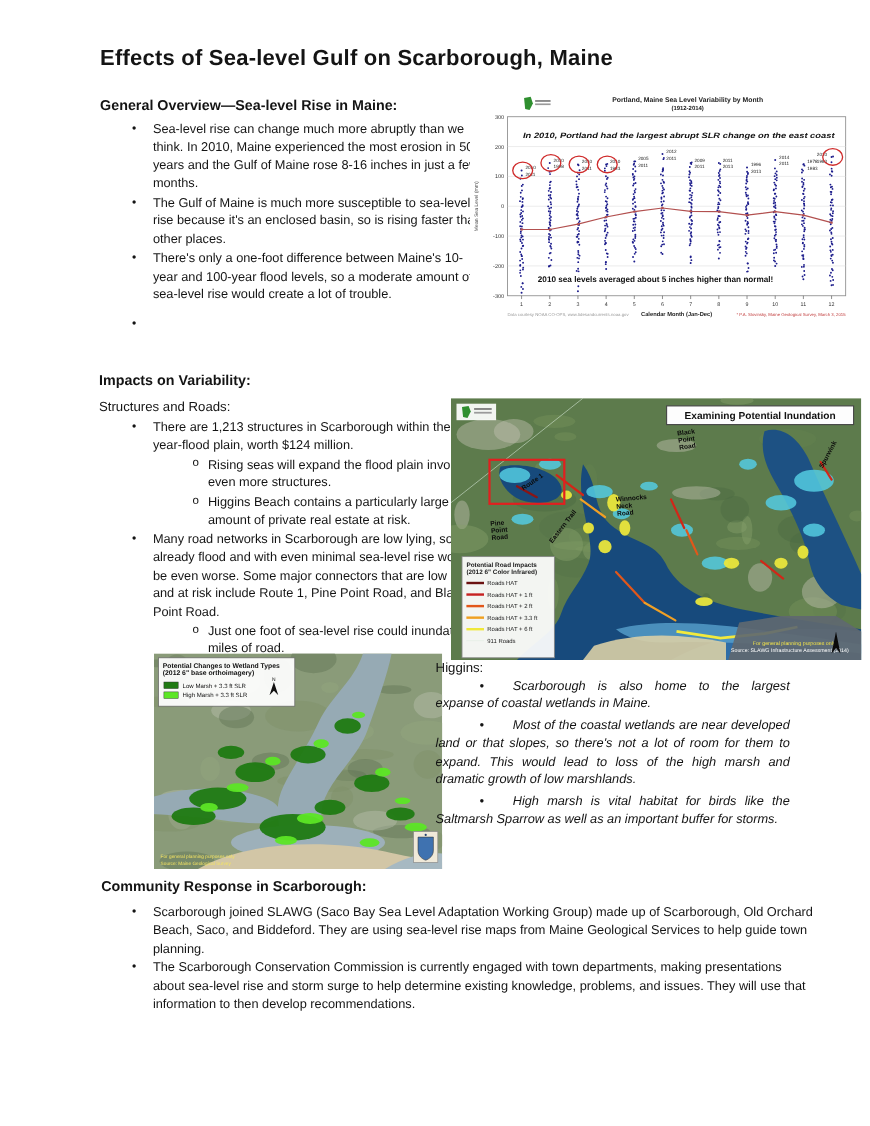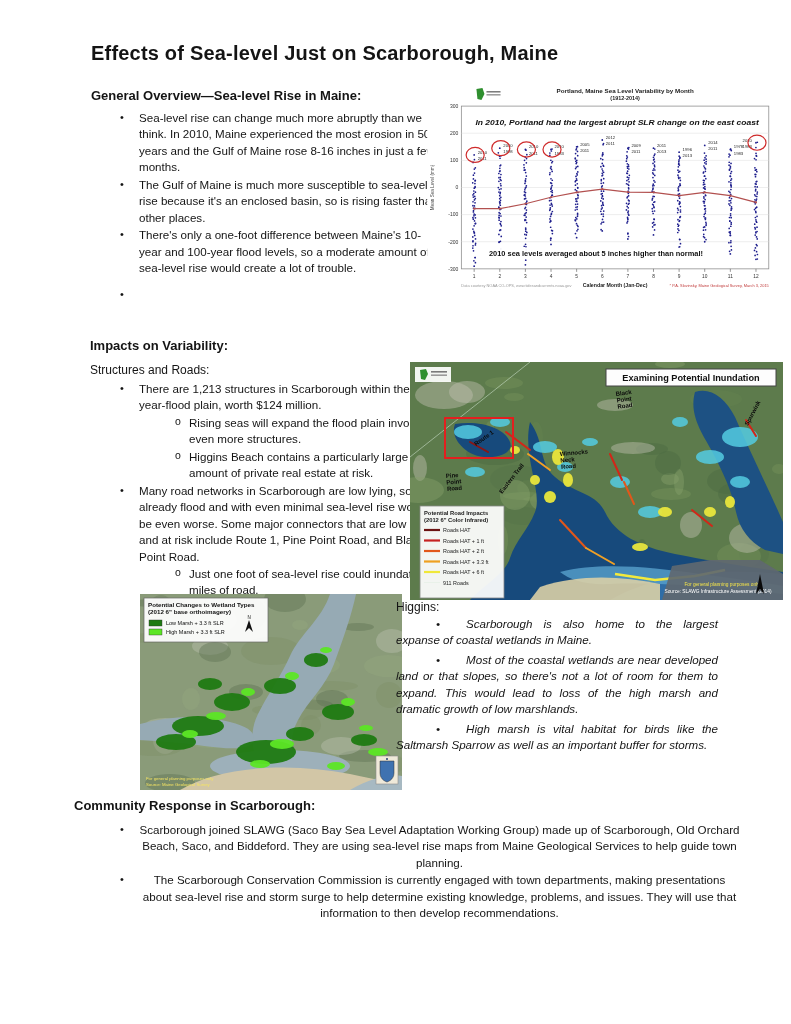--- a/index.html
+++ b/index.html
@@ -17,21 +17,21 @@
   .wb{margin:0 0 3px 0;text-align:justify;font-style:italic;}
   .wb::before{content:"\2022";margin:0 26px 0 40px;}
   svg{display:block;}
   svg text{font-family:"Liberation Sans",sans-serif;}
 </style>
 </head>
 <body>
 
 <div class="page">
 
-  <h1>Effects of Sea-level Just on Scarborough,  Maine</h1>
+  <h1>Effects of Sea-level Gulf on Scarborough,  Maine</h1>
 
   <div class="sec" style="left:91px;top:88px;">General Overview—Sea-level Rise in Maine:</div>
 
   <div class="blk" style="left:112px;top:110px;width:326px;">
     <div class="bl"><span>Sea-level rise can change much more abruptly than we think. In 2010, Maine experienced the most erosion in 50 years and the Gulf of Maine rose 8-16 inches in just a few months.</span></div>
     <div class="bl"><span>The Gulf of Maine is much more susceptible to sea-level rise because it's an enclosed basin, so is rising faster than other places.</span></div>
     <div class="bl"><span>There's only a one-foot difference between Maine's 10-year and 100-year flood levels, so a moderate amount of sea-level rise would create a lot of trouble.</span></div>
   </div>
 
   <div class="blk" style="left:112px;top:287px;width:604px;">
@@ -1078,19 +1078,19 @@
     </g>
   </svg>
 
   <div class="subsec" style="left:396px;top:600px;">Higgins:</div>
   <div class="blk" style="left:396px;top:616px;width:322px;">
     <p class="wb"><span>Scarborough is also home to the largest expanse of coastal wetlands in Maine.</span></p>
     <p class="wb"><span>Most of the coastal wetlands are near developed land or that slopes, so there's not a lot of room for them to expand. This would lead to loss of the high marsh and dramatic growth of low marshlands.</span></p>
     <p class="wb"><span>High marsh is vital habitat for birds like the Saltmarsh Sparrow as well as an important buffer for storms.</span></p>
   </div>
 
-  <div class="sec" style="left:74px;top:798px;">Community Response in Scarborough:</div>
-  <div class="blk" style="left:112px;top:822px;width:628px;text-align:center;">
+  <div class="sec" style="left:92px;top:798px;">Community Response in Scarborough:</div>
+  <div class="blk" style="left:112px;top:822px;width:628px;">
     <div class="bl"><span>Scarborough joined SLAWG (Saco Bay Sea Level Adaptation Working Group) made up of Scarborough, Old Orchard Beach, Saco, and Biddeford.  They are using sea-level rise maps from Maine Geological Services to help guide town planning.</span></div>
     <div class="bl"><span>The Scarborough Conservation Commission is currently engaged with town departments, making presentations about sea-level rise and storm surge to help determine existing knowledge, problems, and issues. They will use that information to then develop recommendations.</span></div>
   </div>
 
 </div>
 
 </body></html>

